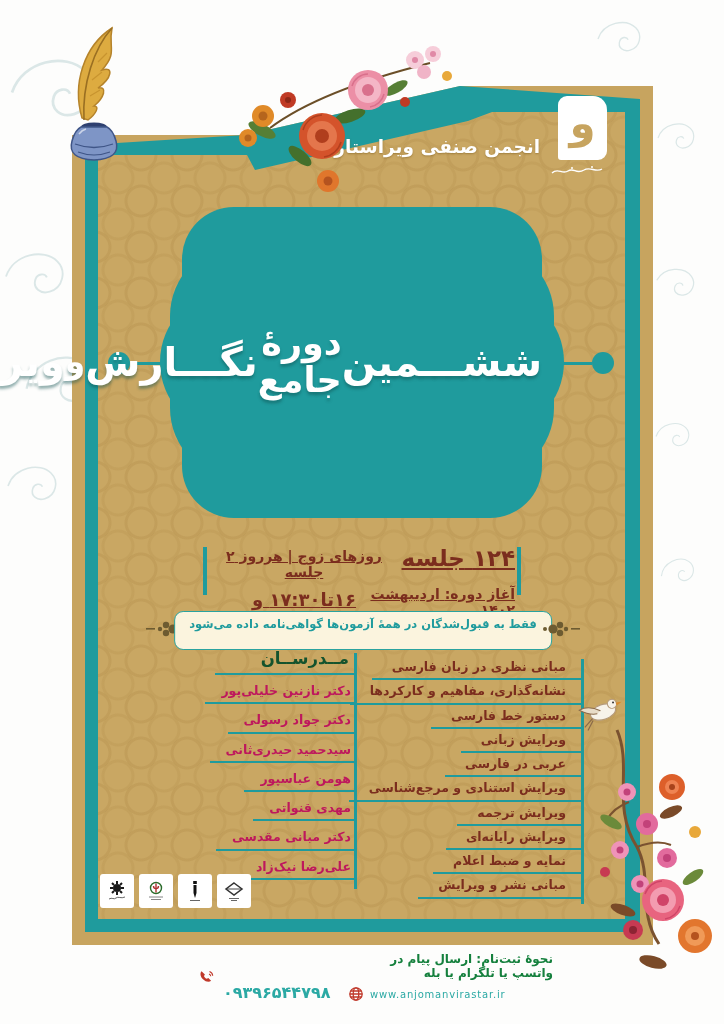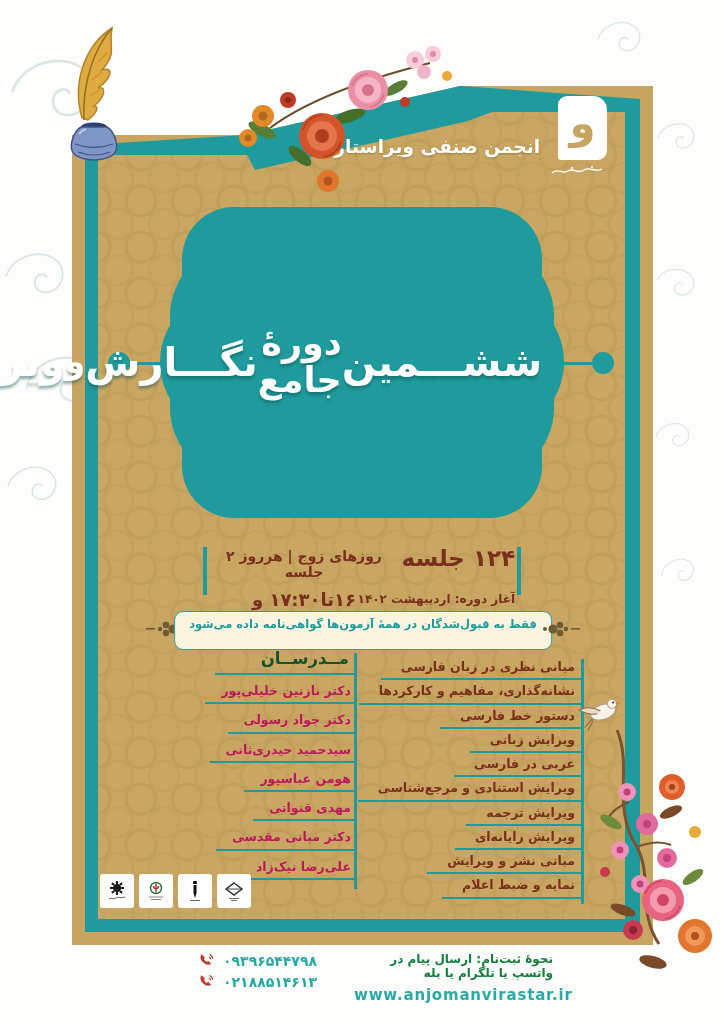--- a/index.html
+++ b/index.html
@@ -33,55 +33,55 @@
   .med-mid{left:170px;top:244px;width:384px;height:236px;border-radius:72px;}
   .med-wide{left:160px;top:289px;width:404px;height:146px;border-radius:73px;}
   .med-circle{position:absolute;width:22px;height:22px;border-radius:50%;background:#1f9b9d;z-index:4;}
   .med-line{position:absolute;height:2.5px;background:#1f9b9d;z-index:4;top:362px;}
   .title-box{left:182px;top:213px;width:360px;height:298px;z-index:5;direction:rtl;
     display:flex;flex-direction:row;justify-content:flex-start;align-items:center;}
   .title-box span{color:#ffffff;font-weight:bold;line-height:1.05;
     text-shadow:0 3px 3px rgba(15,80,80,.45);}
   .t1,.t3,.t5{font-size:40px;} .t2{font-size:35px;} .t4{font-size:33px;}
   
-  .det{z-index:5;direction:rtl;color:#7b2d1e;font-weight:bold;}
+  .det{z-index:5;direction:rtl;color:#7b2d1e;font-weight:bold;text-decoration:underline;}
   .det-right{left:355px;top:545px;width:160px;text-align:right;}
   .det-right .big{font-size:23px;}
-  .det-right .small{font-size:12px;margin-top:21px;}
+  .det-right .small{font-size:14px;margin-top:15px;}
   .det-left{left:206px;top:548px;width:196px;text-align:center;}
   .det-left .l1{font-size:14px;}
   .det-left .l2{font-size:18px;margin-top:9px;}
   .det-bar{position:absolute;width:3.5px;height:48px;background:#1f9b9d;z-index:5;top:547px;}
   
   .note-pill{left:363px;top:611px;transform:translateX(-50%);z-index:5;direction:rtl;
     background:#fbf4de;border:1.5px solid #2aa39f;border-radius:9px;padding:5px 14px 18px;
     color:#1f9b9d;font-size:11.5px;font-weight:bold;white-space:nowrap;letter-spacing:-.2px;}
   .orn{z-index:5;}
   
   .topics{left:372px;top:657px;width:209px;z-index:5;direction:rtl;}
   .topic{width:fit-content;color:#7b2d1e;font-size:12.5px;font-weight:bold;line-height:1.3;
-    padding:2px 6px 3px 20px;border-bottom:2px solid #1f9b9d;margin-bottom:1px;white-space:nowrap;}
+    padding:2px 15px 3px 20px;border-bottom:2px solid #1f9b9d;margin-bottom:1px;white-space:nowrap;}
   .vrule{position:absolute;width:3px;background:#1f9b9d;z-index:5;}
   .instructors{left:215px;top:649px;width:140px;z-index:5;direction:rtl;}
   .inst-head{width:100%;box-sizing:border-box;color:#14532d;font-size:16.5px;font-weight:bold;
     text-align:right;padding:0 6px 5px 30px;border-bottom:2px solid #1f9b9d;}
   .inst{width:fit-content;color:#be185d;font-size:12.5px;font-weight:bold;line-height:1.3;
     padding:2px 4px 3px 16px;border-bottom:2px solid #1f9b9d;margin-top:6px;white-space:nowrap;}
   
   .partners{left:100px;top:874px;z-index:5;display:flex;gap:5px;}
   .tile{width:34px;height:34px;background:#ffffff;border-radius:3px;display:flex;
     align-items:center;justify-content:center;}
   
   .contact-right{left:348px;top:952px;width:205px;z-index:5;direction:rtl;text-align:right;}
   .reg-note{color:#15803d;font-size:12px;font-weight:bold;}
   .site-row{direction:ltr;display:flex;align-items:center;gap:6px;margin-top:6px;}
-  .site{color:#2ba9a4;font-size:15px;font-weight:bold;letter-spacing:.8px;text-align:center;}
+  .site{color:#2ba9a4;font-size:10px;font-weight:normal;letter-spacing:.8px;text-align:center;}
   .contact-left{left:198px;top:952px;width:140px;z-index:5;}
   .phone-row{display:flex;align-items:center;gap:8px;margin-bottom:4px;}
-  .phone-num{color:#2ba9a4;font-size:14px;font-weight:bold;letter-spacing:1px;}
+  .phone-num{color:#2ba9a4;font-size:16px;font-weight:bold;letter-spacing:1px;margin-top:31px;}
   
   .deco{z-index:6;}
 </style>
 </head>
 <body>
 
 <div class="stage">
 
   <svg class="clouds" viewBox="0 0 724 1024">
     <g fill="none" stroke="#dbe7e7" stroke-width="2">
@@ -190,22 +190,22 @@
   <div class="vrule" style="left:581px;top:659px;height:245px;"></div>
   <div class="abs topics">
     <div class="topic">مبانی نظری در زبان فارسی</div>
     <div class="topic">نشانه‌گذاری، مفاهیم و کارکردها</div>
     <div class="topic">دستور خط فارسی</div>
     <div class="topic">ویرایش زبانی</div>
     <div class="topic">عربی در فارسی</div>
     <div class="topic">ویرایش استنادی و مرجع‌شناسی</div>
     <div class="topic">ویرایش ترجمه</div>
     <div class="topic">ویرایش رایانه‌ای</div>
+    <div class="topic">نمایه و ضبط اعلام</div>
     <div class="topic">مبانی نشر و ویرایش</div>
-    <div class="topic">نمایه و ضبط اعلام</div>
   </div>
 
   <div class="vrule" style="left:354px;top:653px;height:236px;"></div>
   <div class="abs instructors">
     <div class="inst-head">مــدرســان</div>
     <div class="inst">دکتر نازنین خلیلی‌پور</div>
     <div class="inst">دکتر جواد رسولی</div>
     <div class="inst">سیدحمید حیدری‌ثانی</div>
     <div class="inst">هومن عباسپور</div>
     <div class="inst">مهدی قنواتی</div>

